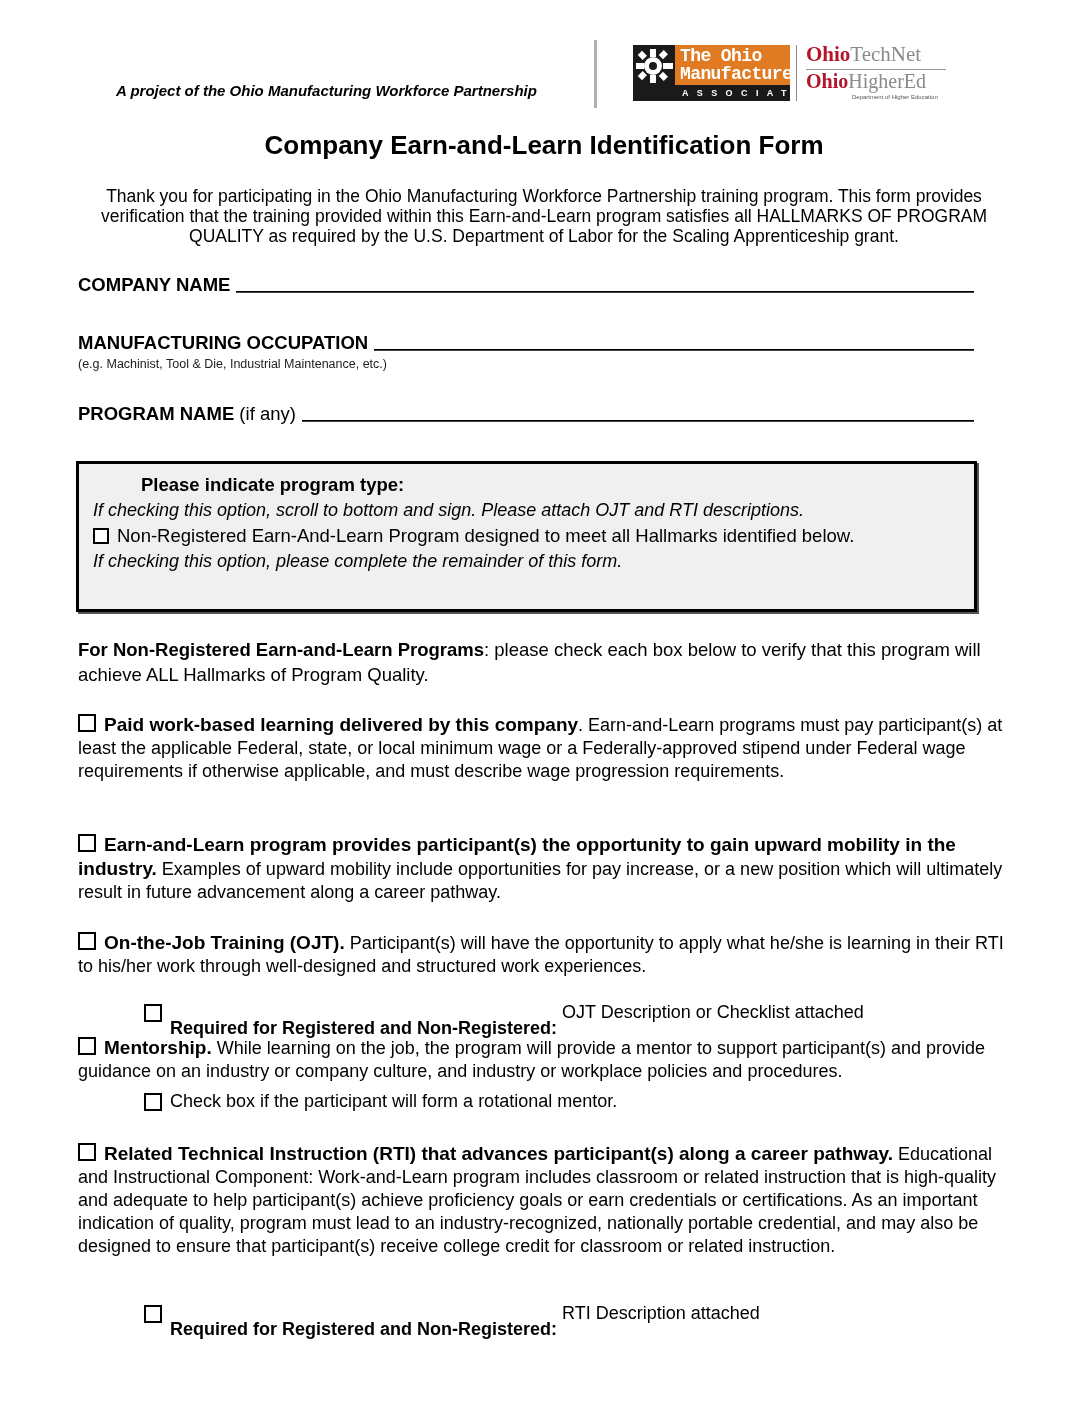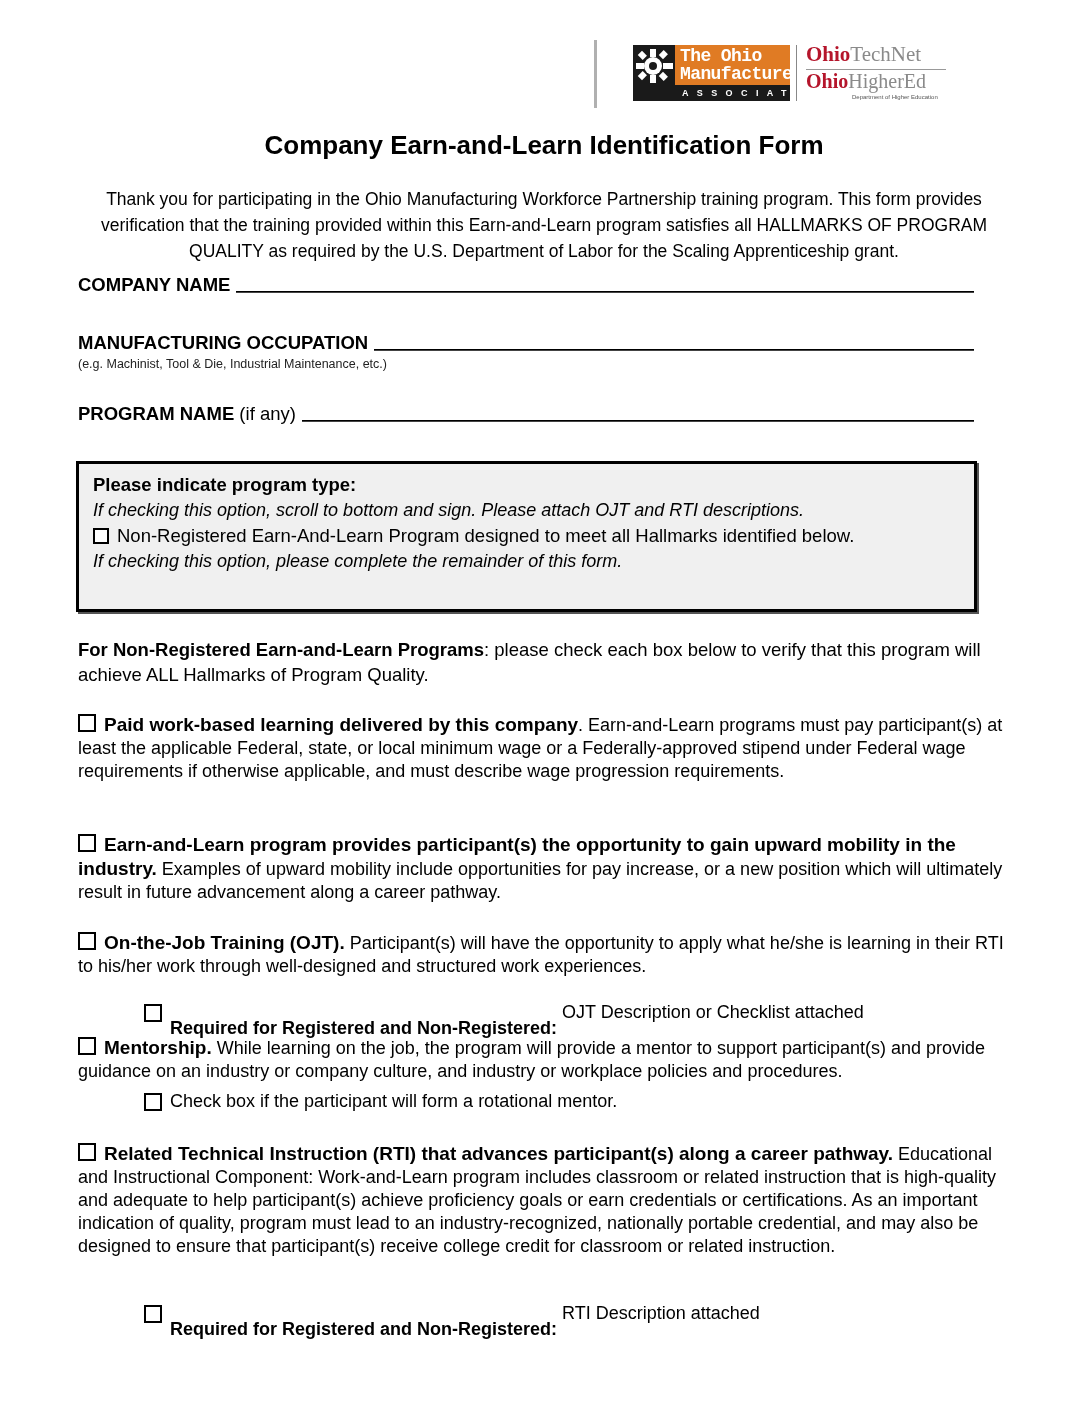--- a/index.html
+++ b/index.html
@@ -19,45 +19,46 @@
 
     .logo-vline { position: absolute; left: 796px; top: 45px; width: 1px; height: 56px; background: #888; }
     .otn { position: absolute; left: 806px; top: 42px; font-family: "Liberation Serif", serif; font-size: 21px; color: #8a8a8a; white-space: nowrap; }
     .otn .red { color: #b5152b; font-weight: bold; }
     .logo-hline { position: absolute; left: 806px; top: 69px; width: 140px; height: 1px; background: #999; }
     .ohe { position: absolute; left: 806px; top: 70px; font-family: "Liberation Serif", serif; font-size: 20px; color: #8a8a8a; white-space: nowrap; }
     .ohe .red { color: #b5152b; font-weight: bold; }
     .ohe-dept { position: absolute; left: 852px; top: 94px; font-size: 6px; color: #555; white-space: nowrap; }
 
     .doc-title { position: absolute; left: 0; width: 1088px; top: 130px; text-align: center; font-size: 26px; font-weight: bold; }
-    .intro { position: absolute; left: 74px; width: 940px; top: 186px; text-align: center; font-size: 17.5px; line-height: 26px; }
+    .intro { position: absolute; left: 74px; width: 940px; top: 186px; text-align: center; font-size: 17.5px; line-height: 20px; }
 
     .field-row { position: absolute; left: 78px; width: 896px; display: flex; align-items: flex-end; }
     .field-label { font-size: 18.5px; font-weight: bold; white-space: nowrap; }
     .field-label .normal { font-weight: normal; }
     .field-line { flex: 1; height: 2px; background: #000; margin-left: 6px; margin-bottom: 3px; border-bottom: 1px solid #444; }
     .field-hint { position: absolute; left: 78px; top: 357px; font-size: 12.5px; color: #222; }
 
     .type-box { position: absolute; left: 76px; top: 461px; width: 901px; height: 151px; border: 3px solid #000; background: #f0f0f0; box-shadow: 2px 2px 0 #555; padding: 8px 14px; }
-    .type-box .box-title { font-size: 18.5px; font-weight: bold; line-height: 26px; }
+    .type-box .box-title { font-size: 18.5px; font-weight: bold; line-height: 26px; margin-left: 48px; }
     .type-box .opt { font-size: 18.5px; line-height: 26px; display: flex; align-items: center; }
     .type-box .note { font-size: 18px; font-style: italic; line-height: 25px; }
 
     .cb { display: inline-block; width: 16px; height: 16px; border: 2px solid #000; background: #fff; margin-right: 8px; flex-shrink: 0; vertical-align: -1px; }
     .cb.lg { width: 18px; height: 18px; border-width: 2.5px; }
 
     .section { position: absolute; left: 78px; width: 930px; font-size: 18px; line-height: 23px; }
     .section b { font-size: 19px; }
     .sub { position: absolute; left: 144px; width: 860px; font-size: 18px; line-height: 23px; display: flex; align-items: center; }
     .sub b { font-weight: bold; margin-right: 5px; white-space: nowrap; margin-top: 32px; }
   </style>
 </head>
 <body>
 
 <div class="header">
+  <div class="hdr-sub">A project of the Ohio Manufacturing Workforce Partnership</div>
   <div class="hdr-divider"></div>
 
   <div class="oma-logo">
     <svg class="oma-gear" viewBox="0 0 40 36">
       <circle cx="18" cy="18" r="9" fill="#fff"></circle>
       <rect x="15" y="1" width="6" height="8" fill="#fff"></rect>
       <rect x="15" y="27" width="6" height="8" fill="#fff"></rect>
       <rect x="1" y="15" width="8" height="6" fill="#fff"></rect>
       <rect x="28" y="15" width="10" height="6" fill="#fff"></rect>
       <rect x="4" y="4" width="7" height="6" fill="#fff" transform="rotate(45 7 7)"></rect>

